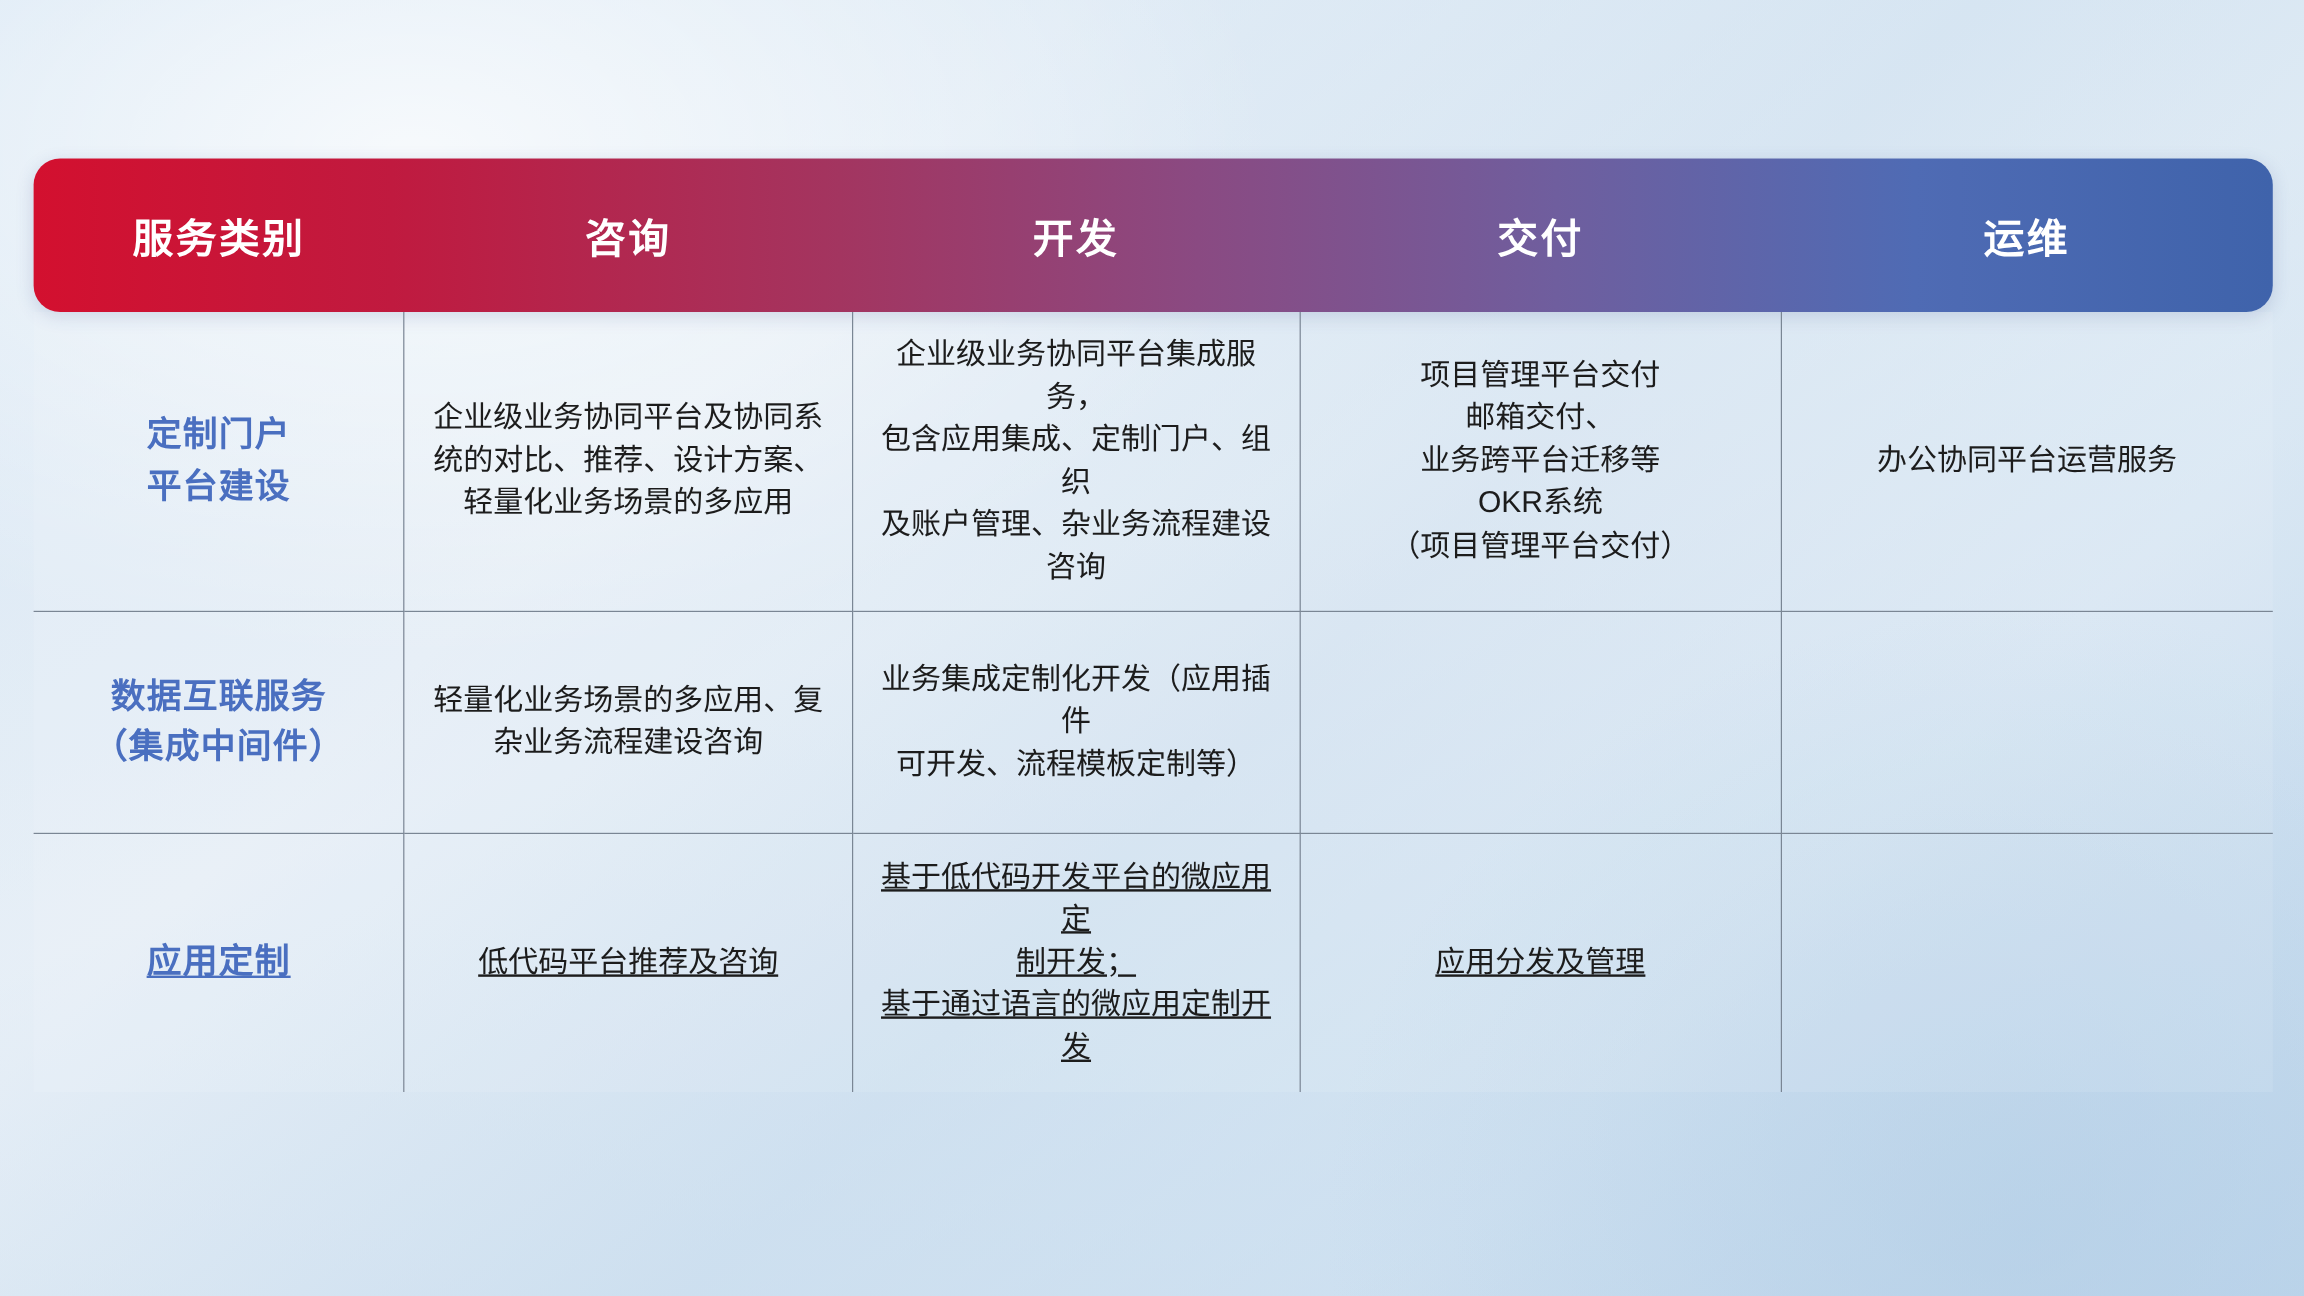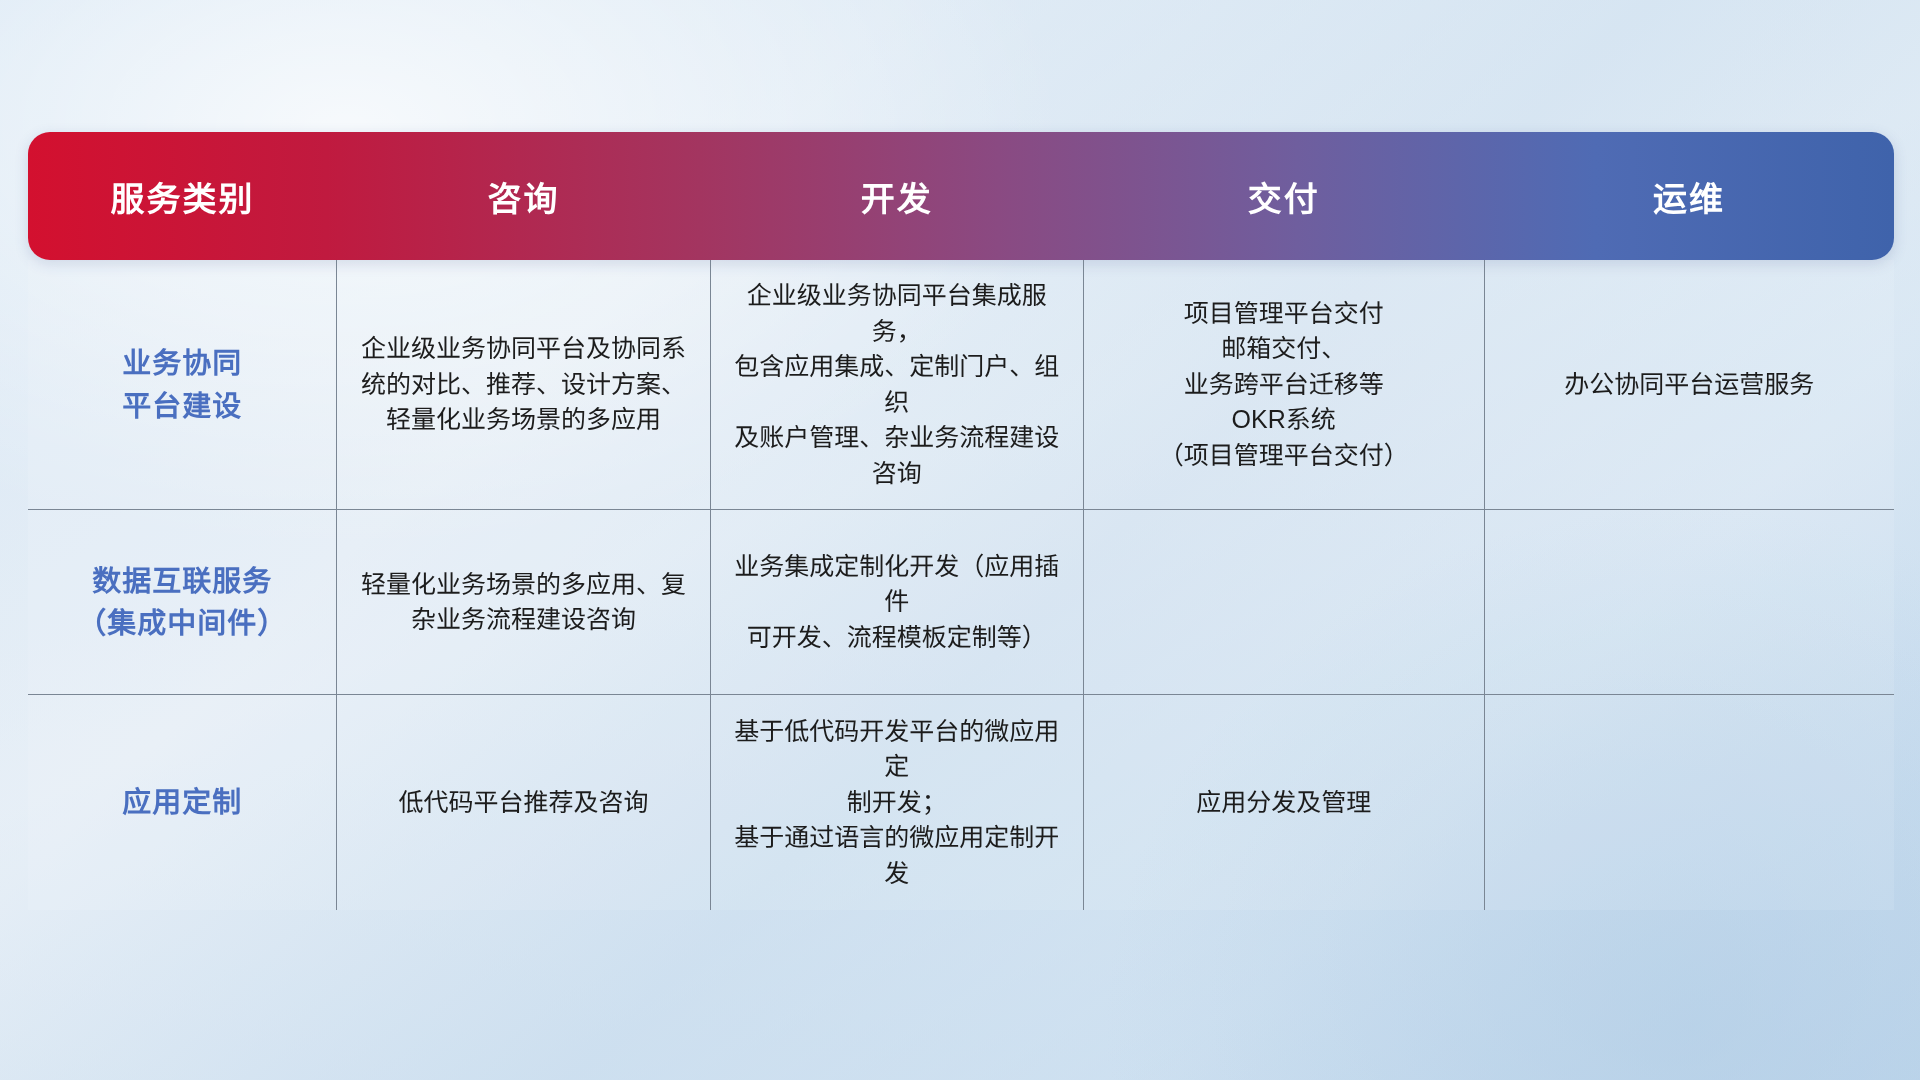--- a/index.html
+++ b/index.html
@@ -76,20 +76,21 @@
   }
   tbody tr td:first-child {
     border-left: none;
   }
   tbody tr td:last-child {
     border-right: none;
     margin-top: 32px;
   }
   tbody tr:last-child td {
     border-bottom: none;
+    text-decoration: underline;
   }
   td.cat {
     color: #4a6fc0;
     font-weight: bold;
     font-size: 29px;
     letter-spacing: 1px;
     line-height: 1.45;
   }
   tr.row-1 { height: 230px; }
   tr.row-2 { height: 185px; }
@@ -112,21 +113,21 @@
         <th style="width:20%">咨询</th>
         <th style="width:20%">开发</th>
         <th style="width:21.5%">交付</th>
         <th style="width:22%">运维</th>
       </tr>
     </thead>
     <tbody>
 
       <tr class="row-1">
         <td class="cat">
-          <span class="cell-line">业务协同</span>
+          <span class="cell-line">定制门户</span>
           <span class="cell-line">平台建设</span>
         </td>
         <td>
           <span class="cell-line">企业级业务协同平台及协同系</span>
           <span class="cell-line">统的对比、推荐、设计方案、</span>
           <span class="cell-line">轻量化业务场景的多应用</span>
         </td>
         <td>
           <span class="cell-line">企业级业务协同平台集成服务，</span>
           <span class="cell-line">包含应用集成、定制门户、组织</span>

